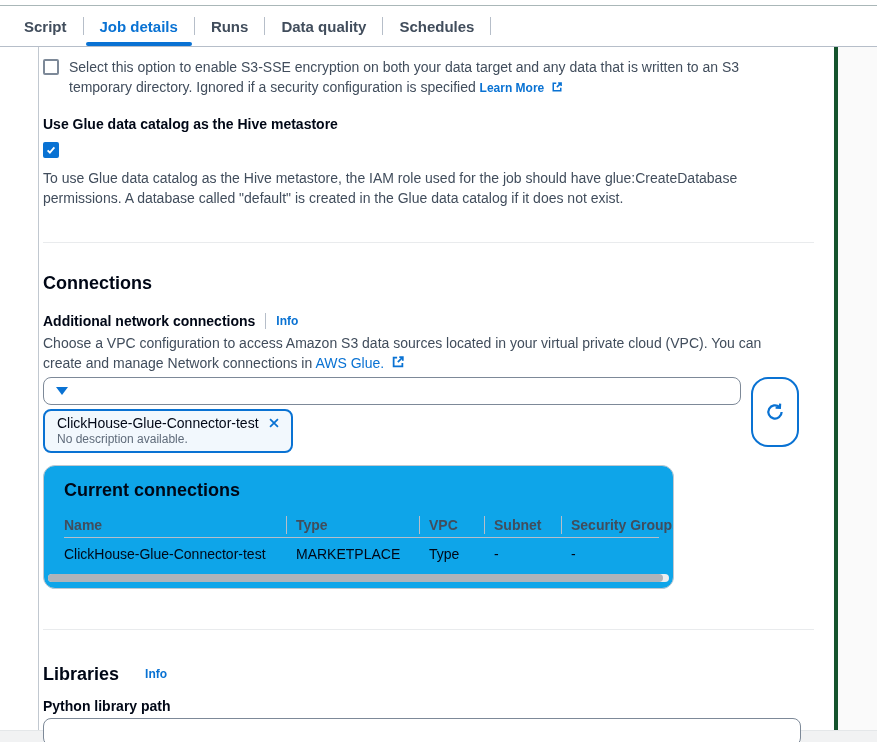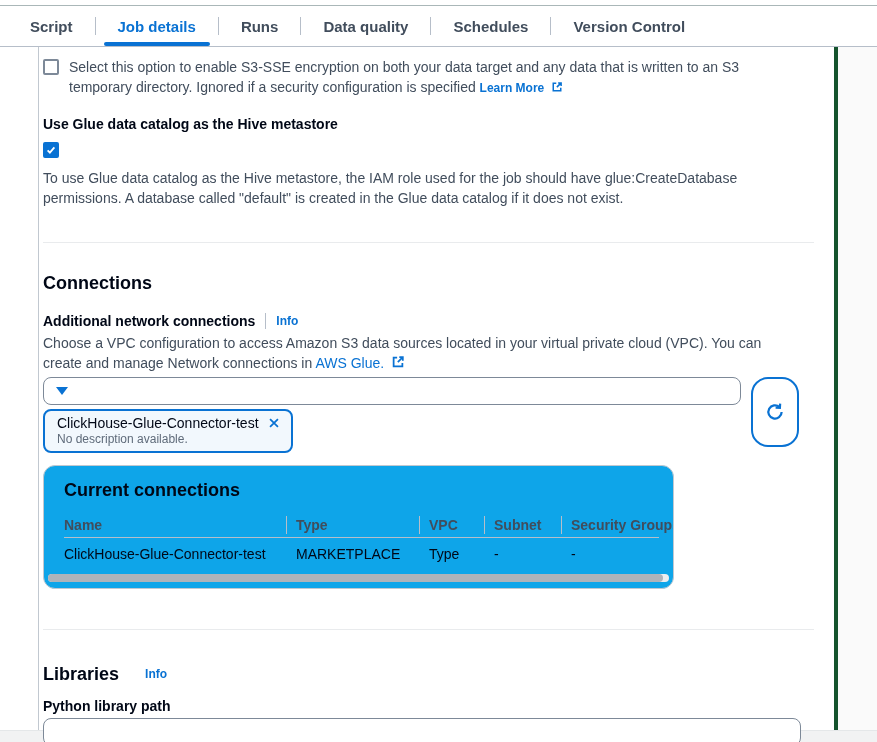--- a/index.html
+++ b/index.html
@@ -20,21 +20,21 @@
     border-bottom: 1px solid #b6bec9;
     display: flex;
     align-items: stretch;
     padding-left: 8px;
     background: #fff;
   }
   .tab {
     position: relative;
     display: flex;
     align-items: center;
-    margin: 0 20px;
+    margin: 0 14px;
     padding: 0 2px;
     font-size: 15px;
     font-weight: bold;
     color: #414d5c;
     cursor: pointer;
     white-space: nowrap;
     text-align: center;
   }
   .tab.active { color: #0972d3; }
   .tab.active::after {
@@ -193,21 +193,20 @@
   <div class="tab">Script</div>
   <span class="tab-sep"></span>
   <div class="tab active">Job details</div>
   <span class="tab-sep"></span>
   <div class="tab">Runs</div>
   <span class="tab-sep"></span>
   <div class="tab">Data quality</div>
   <span class="tab-sep"></span>
   <div class="tab">Schedules</div>
   <span class="tab-sep"></span>
-  <div class="tab">Version Control</div>
 </nav>
 
 <div class="page-body">
   <div class="left-gutter"></div>
 
   <main class="panel">
 
     <div class="cb-row sse">
       <span class="checkbox"></span>
       <span class="cb-text">

